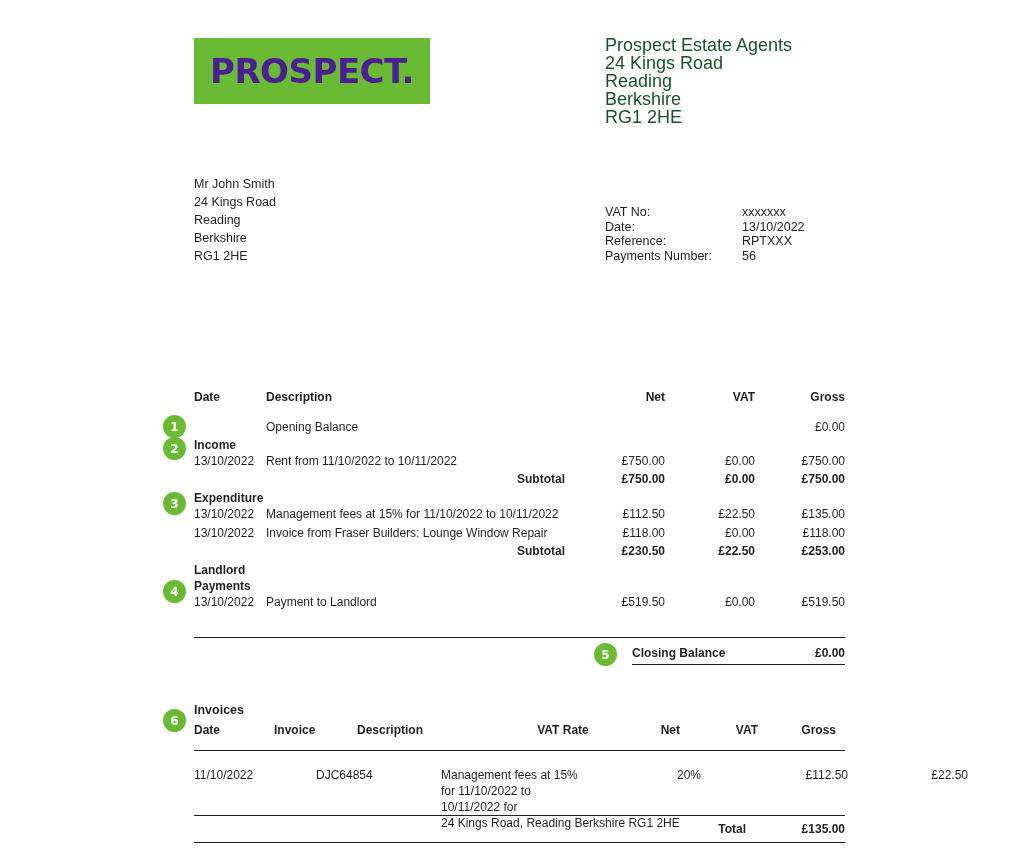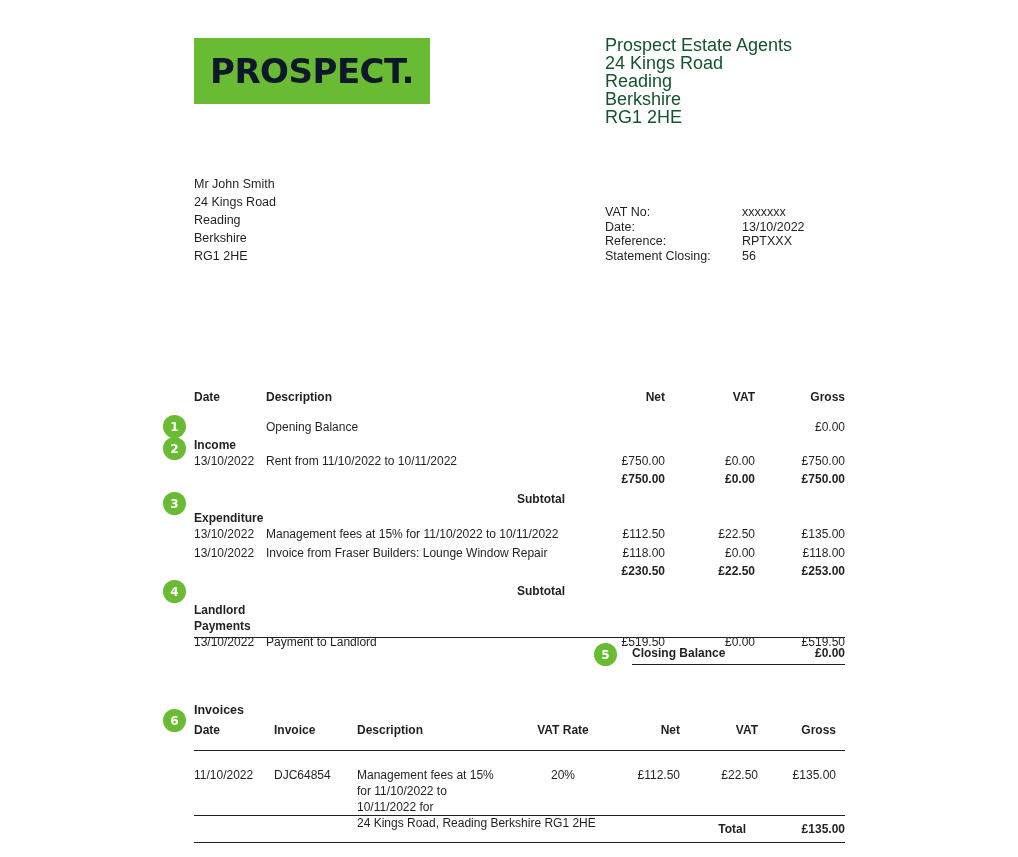--- a/index.html
+++ b/index.html
@@ -32,21 +32,21 @@
     background: #68bb33;
     display: flex;
     align-items: center;
     justify-content: center;
   }
   .logo-text {
     font-family: "DejaVu Sans", sans-serif;
     font-weight: bold;
     font-size: 34px;
     letter-spacing: -0.5px;
-    color: #0f172a;
+    color: #4c1d95;
   }
 
   
   .agent-address {
     position: absolute;
     left: 605px;
     top: 36px;
     font-size: 18px;
     line-height: 18px;
     color: #14532d;
@@ -130,21 +130,20 @@
   }
   .row-pad { padding-top: 3px; }
   .subtotal-row {
     font-weight: bold;
     padding-top: 2px;
   }
   .subtotal-label {
     flex: 1 1 auto;
     text-align: right;
     padding-right: 10px;
-    margin-top: 20px;
   }
 
   .divider {
     position: absolute;
     left: 194px;
     top: 637px;
     width: 651px;
     height: 1px;
     background: #231f20;
   }
@@ -189,21 +188,21 @@
     padding-bottom: 12px;
   }
   .iv-date { width: 80px; flex: none; }
   .iv-inv  { width: 83px; flex: none; }
   .iv-desc { width: 167px; flex: none; }
   .iv-rate { width: 78px; flex: none; text-align: center; }
   .iv-net  { width: 78px; flex: none; text-align: right; }
   .iv-vat  { width: 78px; flex: none; text-align: right; }
   .iv-gross{ width: 78px; flex: none; text-align: right; }
 
-  .inv-body { padding-top: 16px; }
+  .inv-body { padding-top: 16px; gap: 42px; }
 
   .inv-total {
     position: absolute;
     left: 194px;
     top: 815px;
     width: 651px;
     font-size: 12px;
     font-weight: bold;
     border-top: 1px solid #231f20;
     border-bottom: 1px solid #231f20;
@@ -265,21 +264,21 @@
     </div>
     <div class="meta-row">
       <span class="meta-label">Date:</span>
       <span class="meta-value">13/10/2022</span>
     </div>
     <div class="meta-row">
       <span class="meta-label">Reference:</span>
       <span class="meta-value">RPTXXX</span>
     </div>
     <div class="meta-row">
-      <span class="meta-label">Statement Closing:</span>
+      <span class="meta-label">Payments Number:</span>
       <span class="meta-value">56</span>
     </div>
   </div>
 
 
   <div class="statement">
 
     <div class="st-row st-head">
       <span class="col-date">Date</span>
       <span class="col-desc">Description</span>

